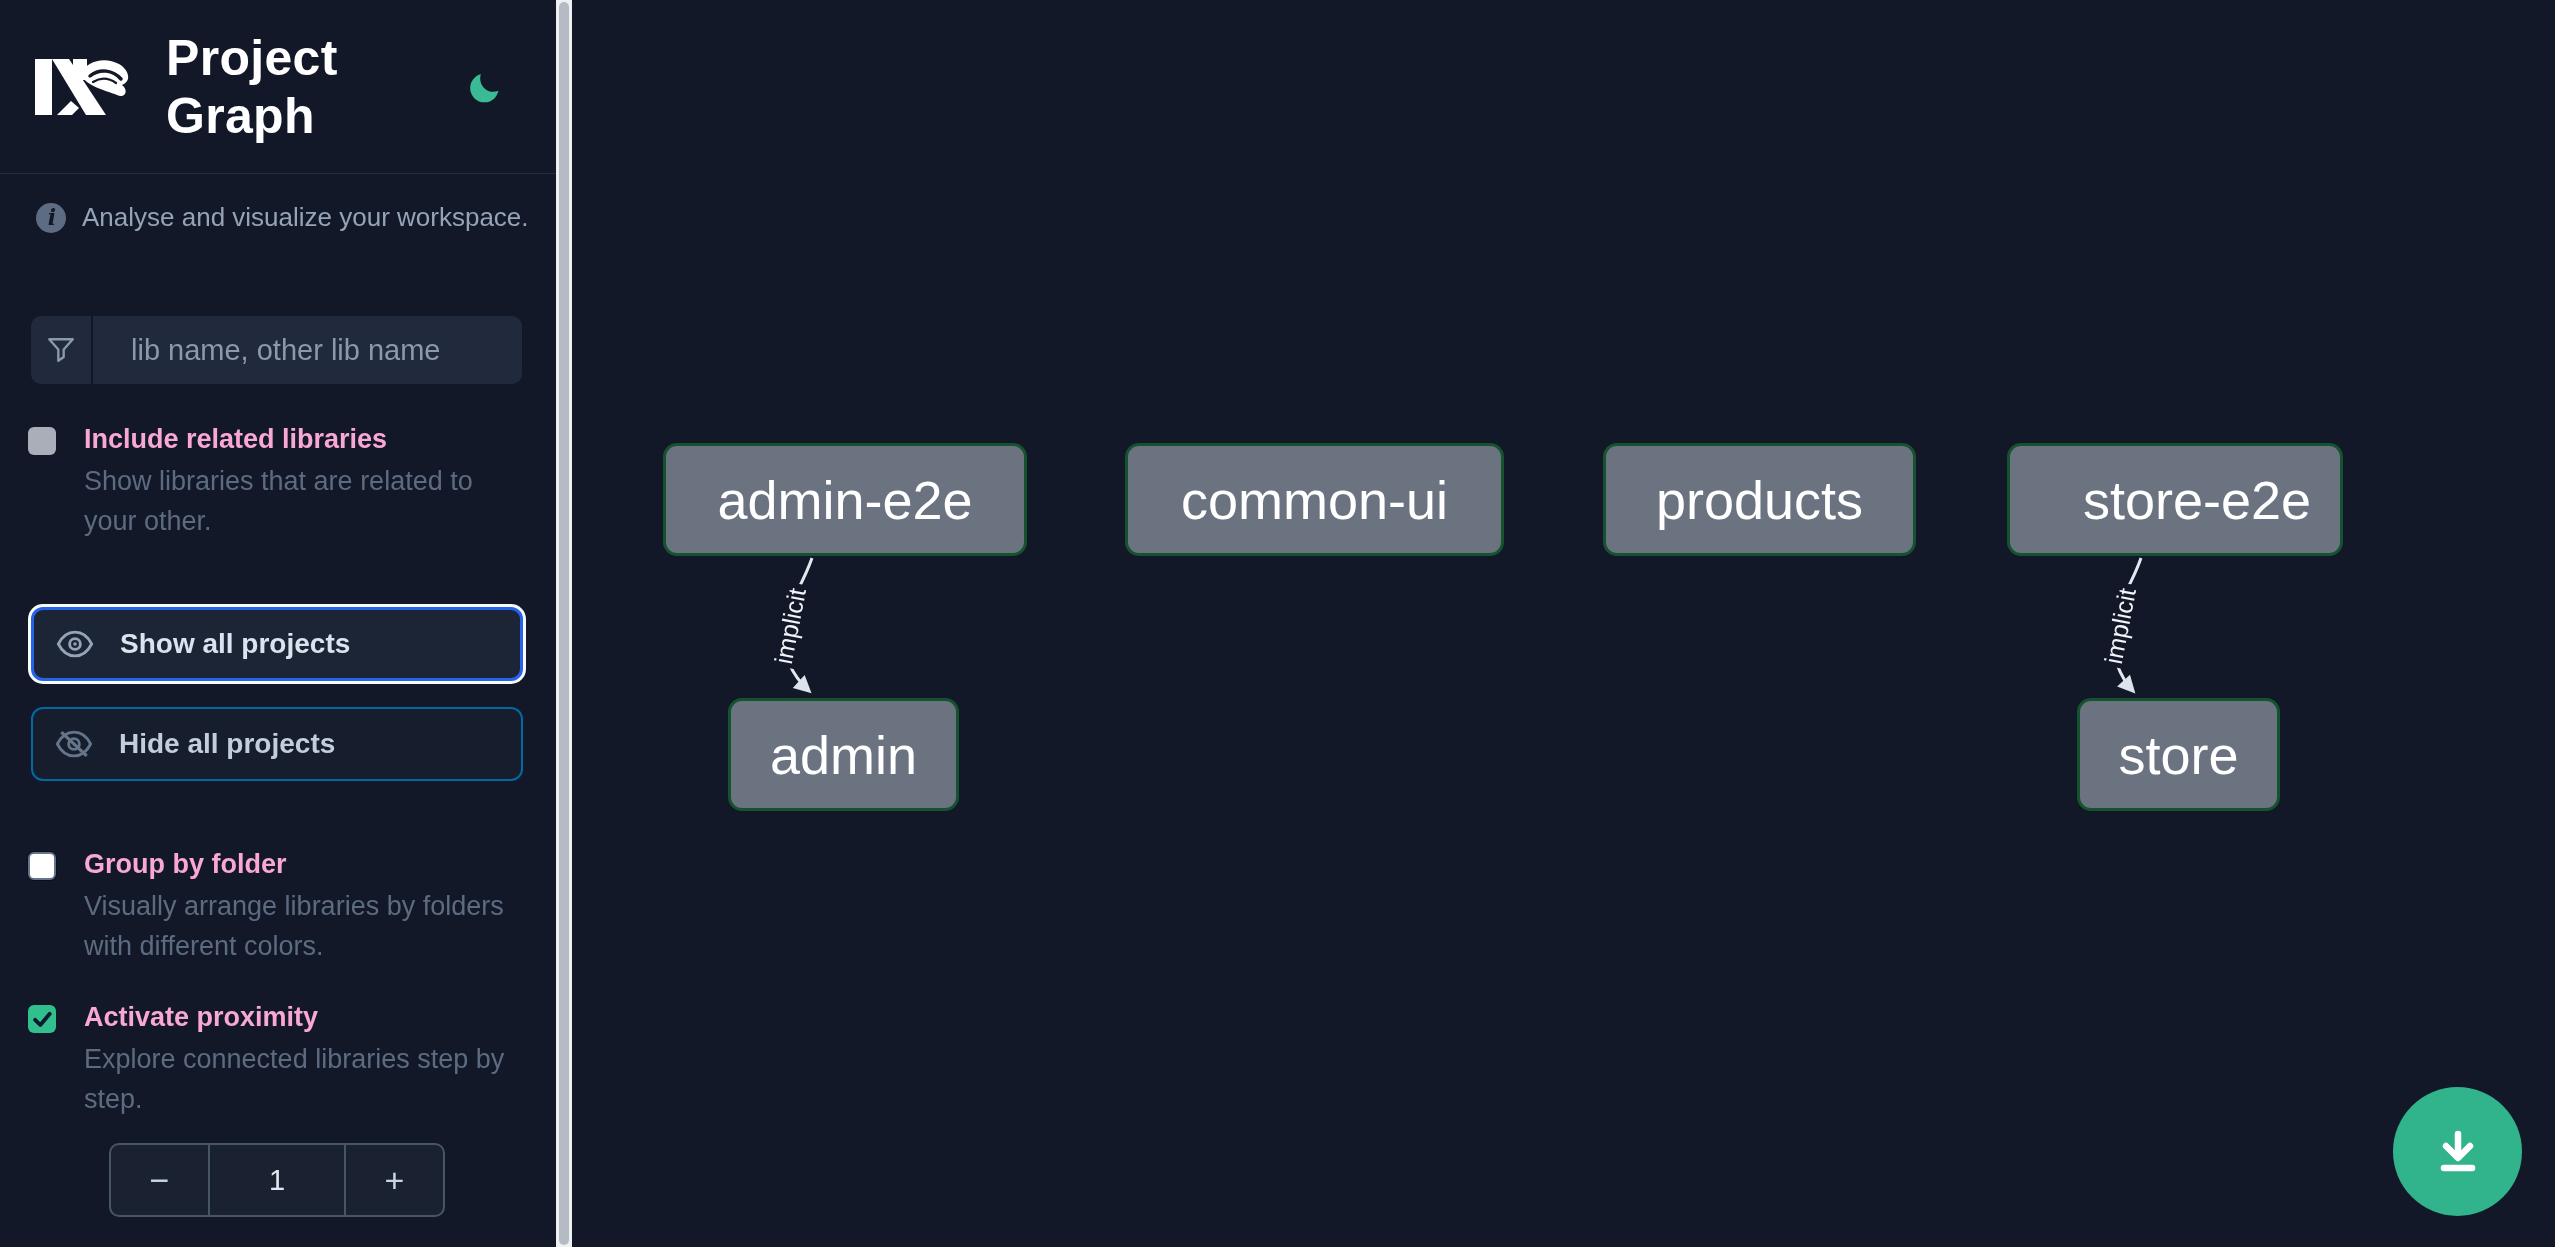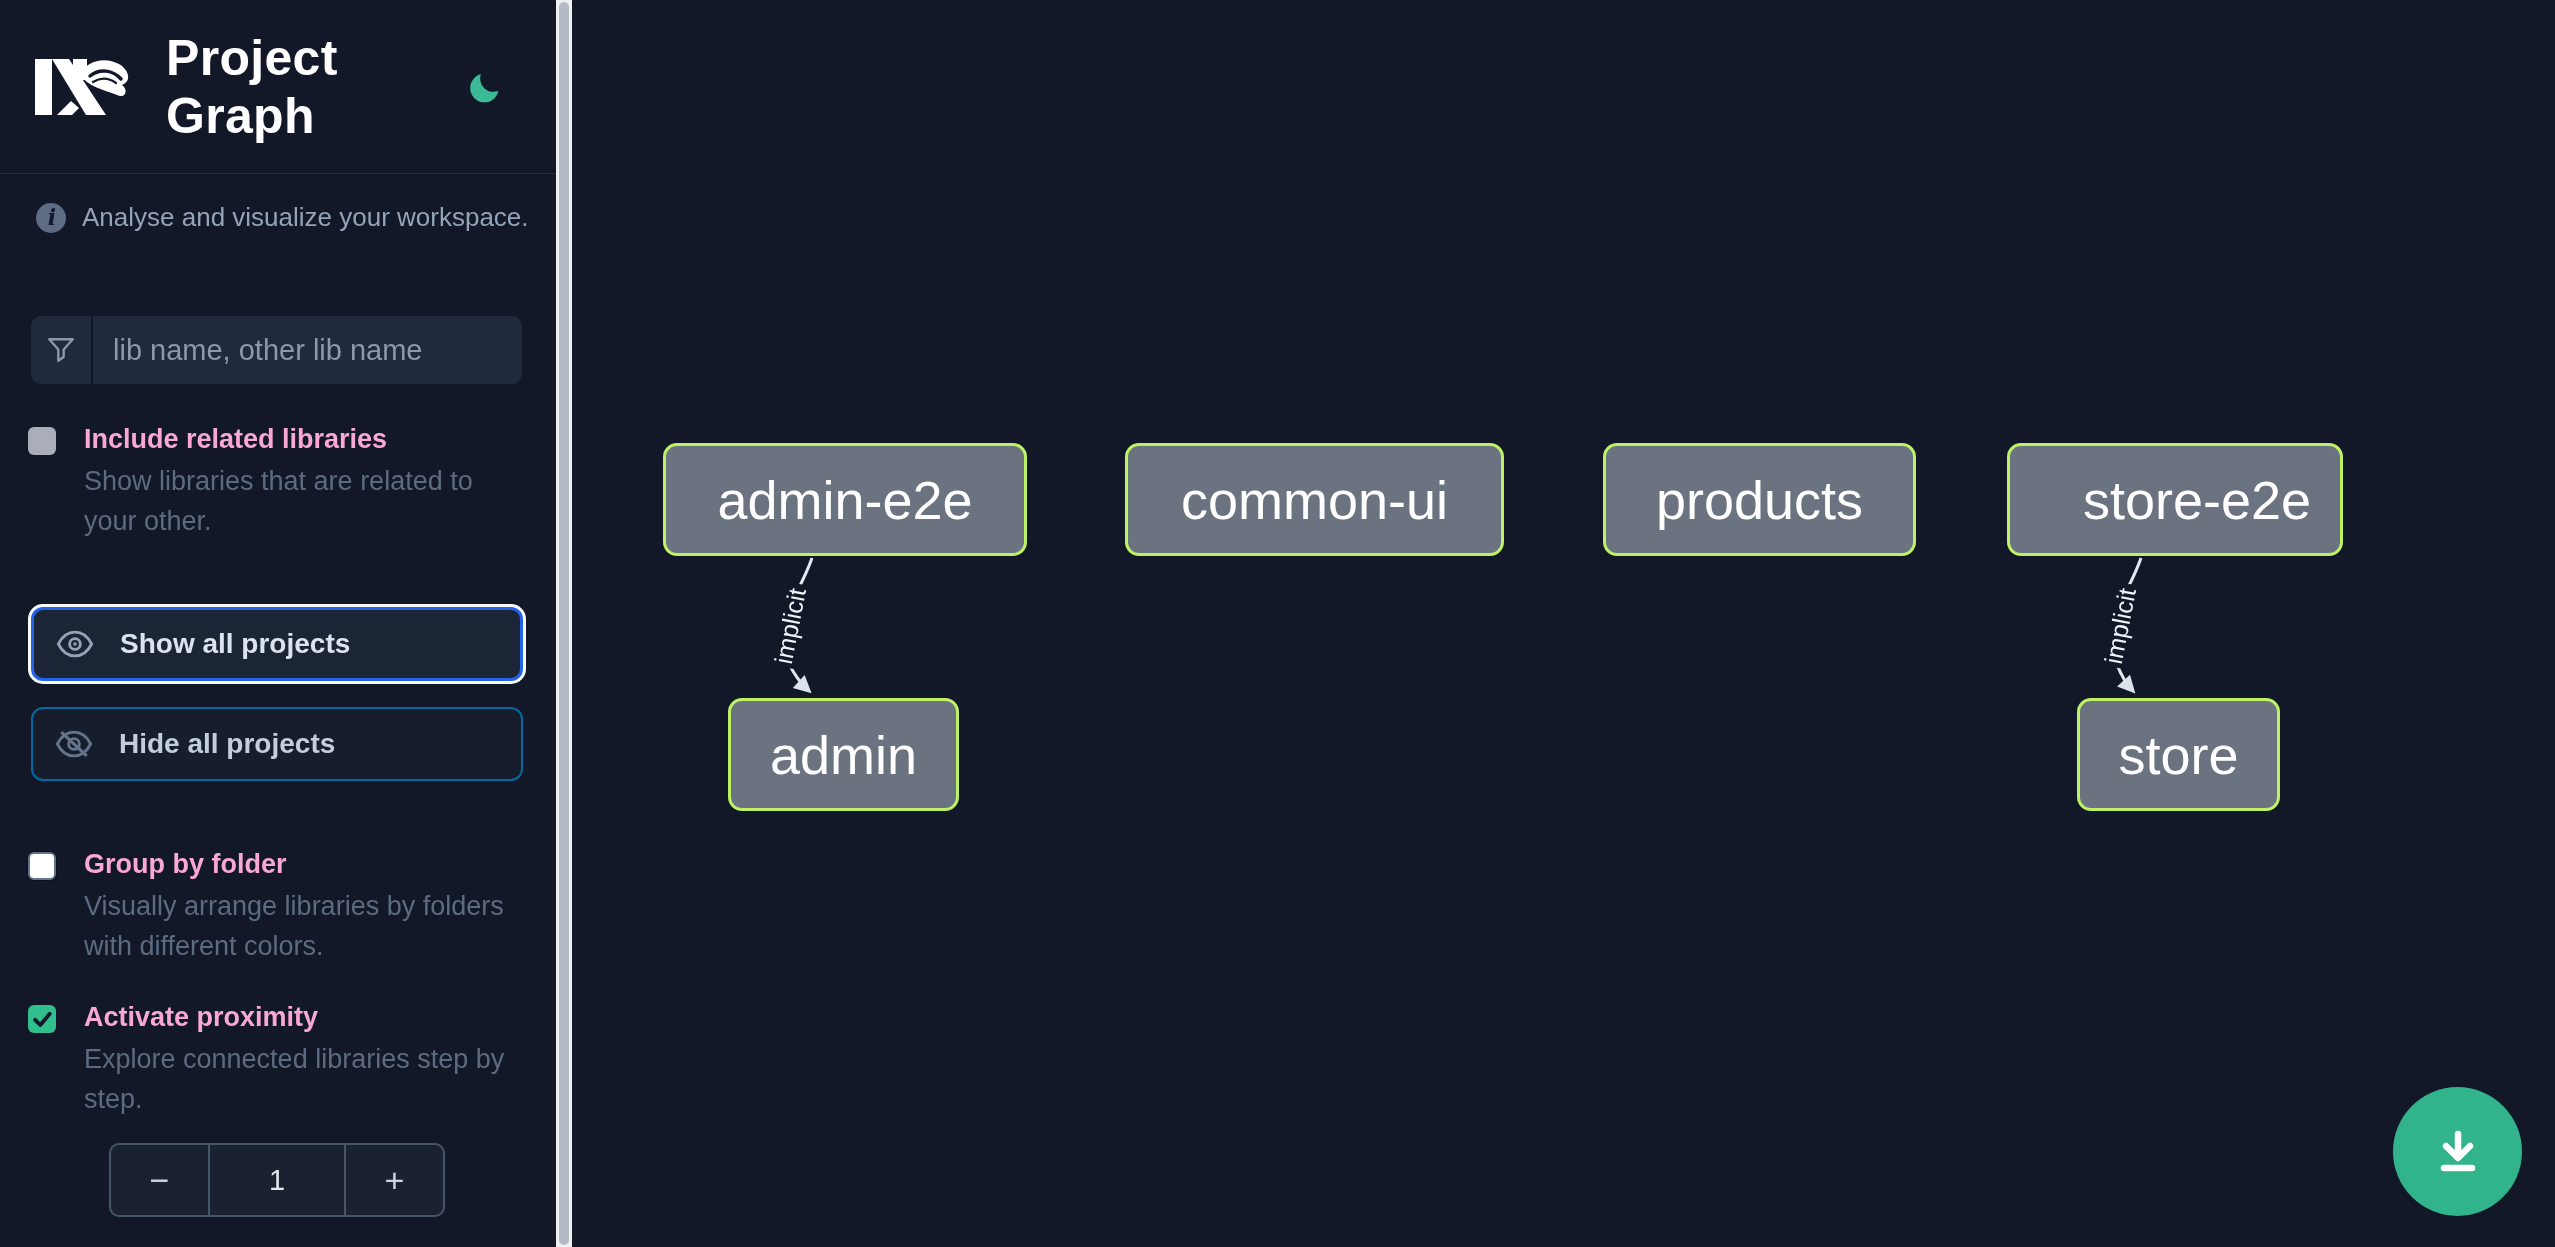--- a/index.html
+++ b/index.html
@@ -26,21 +26,21 @@
   .tagline-row { position:absolute; left:36px; top:202px; right:40px; display:flex; align-items:center; gap:16px; }
   .tagline-text { font-size:26px; color:#94a3b8; }
 
   .search-box {
     position:absolute; left:31px; top:316px; width:491px; height:68px;
     background:#202a3c; border-radius:10px; display:flex; align-items:stretch; overflow:hidden;
   }
   .search-icon-cell { flex:0 0 62px; display:flex; align-items:center; justify-content:center; border-right:2px solid #10172a; }
   .search-box input {
     flex:1; background:transparent; border:none; outline:none;
-    font-family:"Liberation Sans", sans-serif; font-size:29px; color:#c4b5fd; padding:0 20px;
+    font-family:"Liberation Sans", sans-serif; font-size:29px; color:#c4b5fd; padding:0 38px;
   }
   .search-box input::placeholder { color:#8b98ad; }
 
   .toggle-block { position:absolute; left:28px; width:500px; }
   .tb-1 { top:424px; } .tb-2 { top:849px; } .tb-3 { top:1002px; }
   .cb { position:absolute; left:0; top:3px; width:28px; height:28px; border-radius:6px; cursor:pointer; }
   .cb-gray { background:#a9aeb8; }
   .cb-white { background:#ffffff; border:2px solid #64748b; box-shadow:0 0 0 1px rgba(0,0,0,.35); }
   .cb-checked { background:#30bf8d; display:flex; align-items:center; justify-content:center; }
   .toggle-texts { margin-left:56px; width:438px; }
@@ -81,21 +81,21 @@
   
   .canvas { position:absolute; left:572px; top:0; right:0; bottom:0; background:#121828; }
   .edges-svg { position:absolute; left:0; top:0; width:1983px; height:1247px; }
   .edge-label {
     font-family:"Liberation Sans", sans-serif; font-size:25px; fill:#f1f5f9;
     stroke:#121828; stroke-width:10px; paint-order:stroke;
     text-anchor:middle; dominant-baseline:central; cursor:pointer;
   }
   .gnode {
     position:absolute; height:113px; border-radius:14px;
-    background:#6b7280; border:3px solid #bef264;
+    background:#6b7280; border:3px solid #14532d;
     display:flex; align-items:center; justify-content:center;
     color:#ffffff; font-size:54px; cursor:pointer; white-space:nowrap;
   }
   .n-admin-e2e { left:91px;   top:443px; width:364px; }
   .n-common-ui { left:553px;  top:443px; width:379px; }
   .n-products  { left:1031px; top:443px; width:313px; }
   .n-store-e2e { left:1435px; top:443px; width:336px;padding-left:44px; }
   .n-admin     { left:156px;  top:698px; width:231px; }
   .n-store     { left:1505px; top:698px; width:203px; }
 

